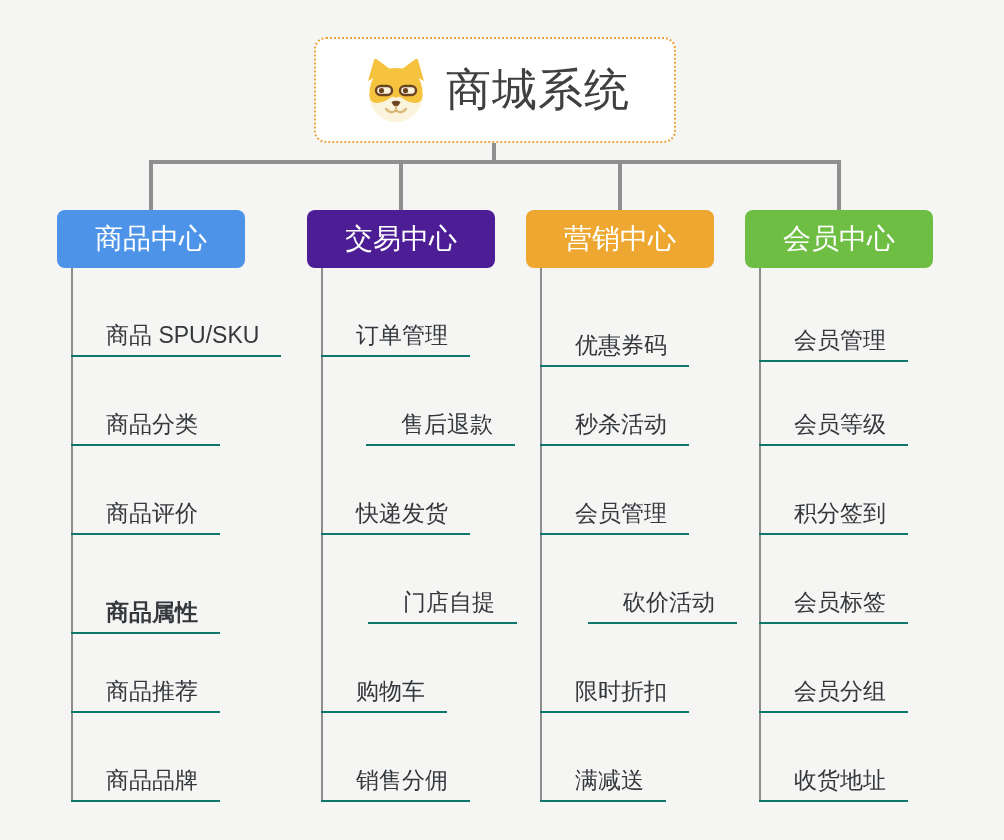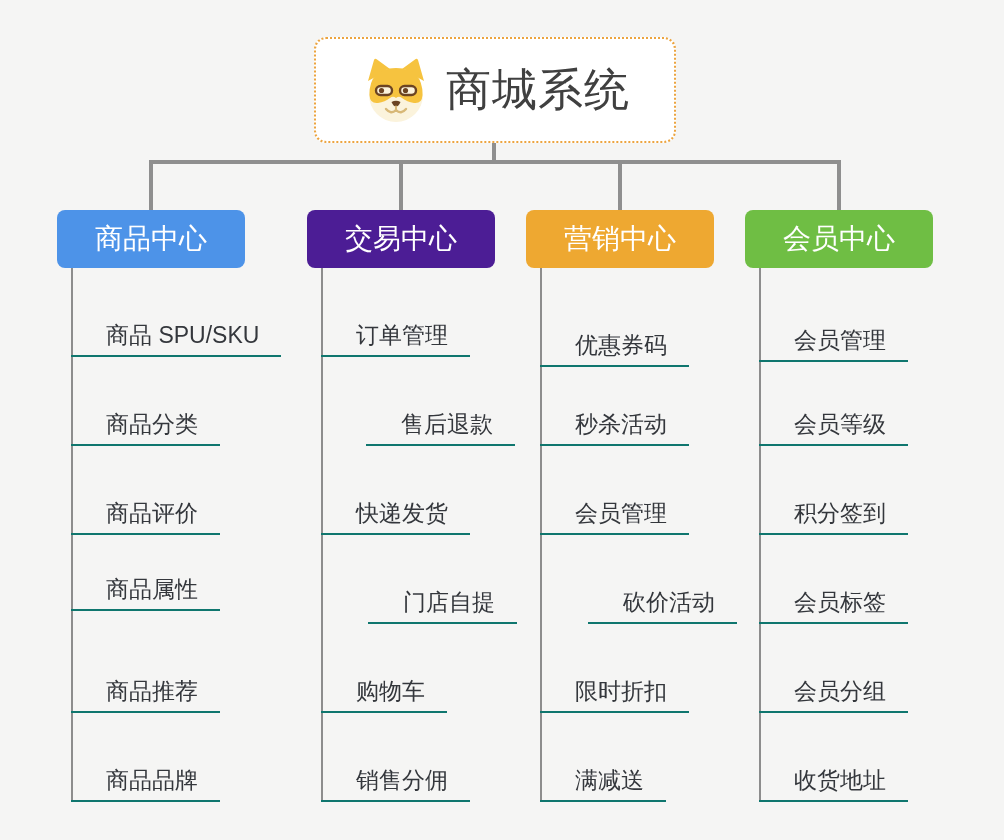--- a/index.html
+++ b/index.html
@@ -125,21 +125,21 @@
 
   <div id="columns">
   <div class="column" style="left: 57px;">
     <div class="branch-node" style="background: rgb(77, 147, 232);">
       <span class="branch-label">商品中心</span>
     </div>
     <div class="trunk"></div>
   <div class="leaf" style="top: 110px;"><span>商品 SPU/SKU</span></div>
         <div class="leaf" style="top: 199px;"><span>商品分类</span></div>
         <div class="leaf" style="top: 288px;"><span>商品评价</span></div>
-        <div class="leaf" style="top: 364px;"><span>商品属性</span></div>
+        <div class="leaf" style="top: 387px; font-weight: bold;"><span>商品属性</span></div>
         <div class="leaf" style="top: 466px;"><span>商品推荐</span></div>
         <div class="leaf" style="top: 555px;"><span>商品品牌</span></div>
       </div>
 
   <div class="column" style="left: 307px;">
     <div class="branch-node" style="background: #4c1d95;">
       <span class="branch-label">交易中心</span>
     </div>
     <div class="trunk"></div>
   <div class="leaf" style="top: 110px;"><span>订单管理</span></div>

